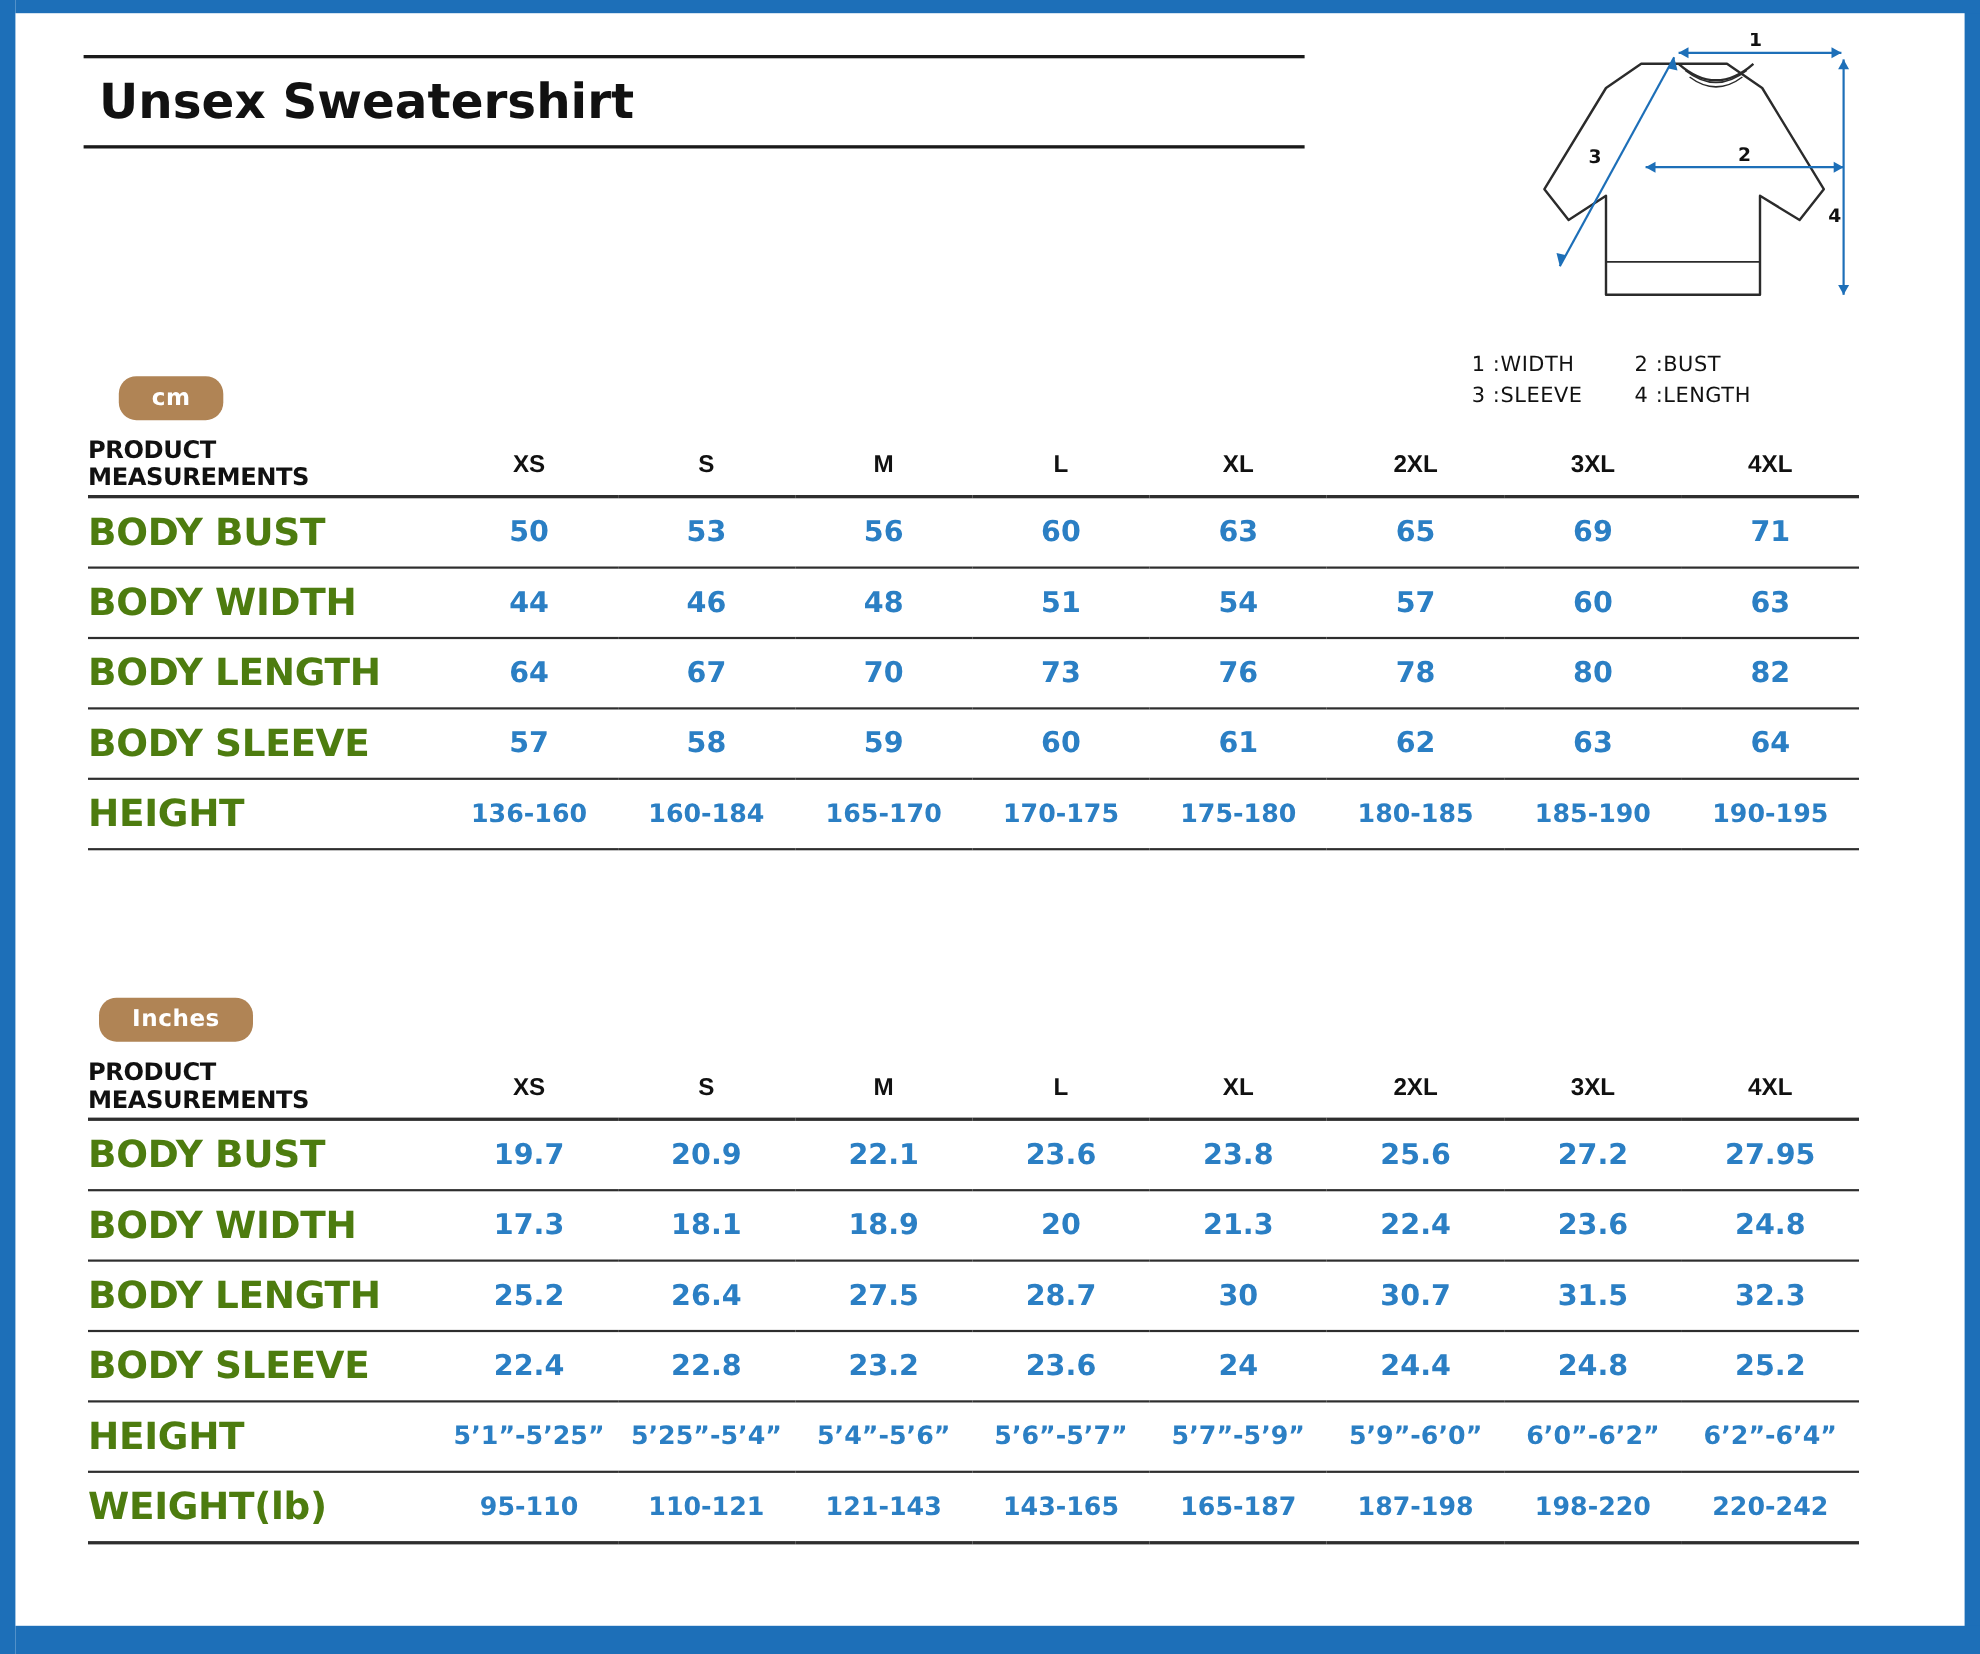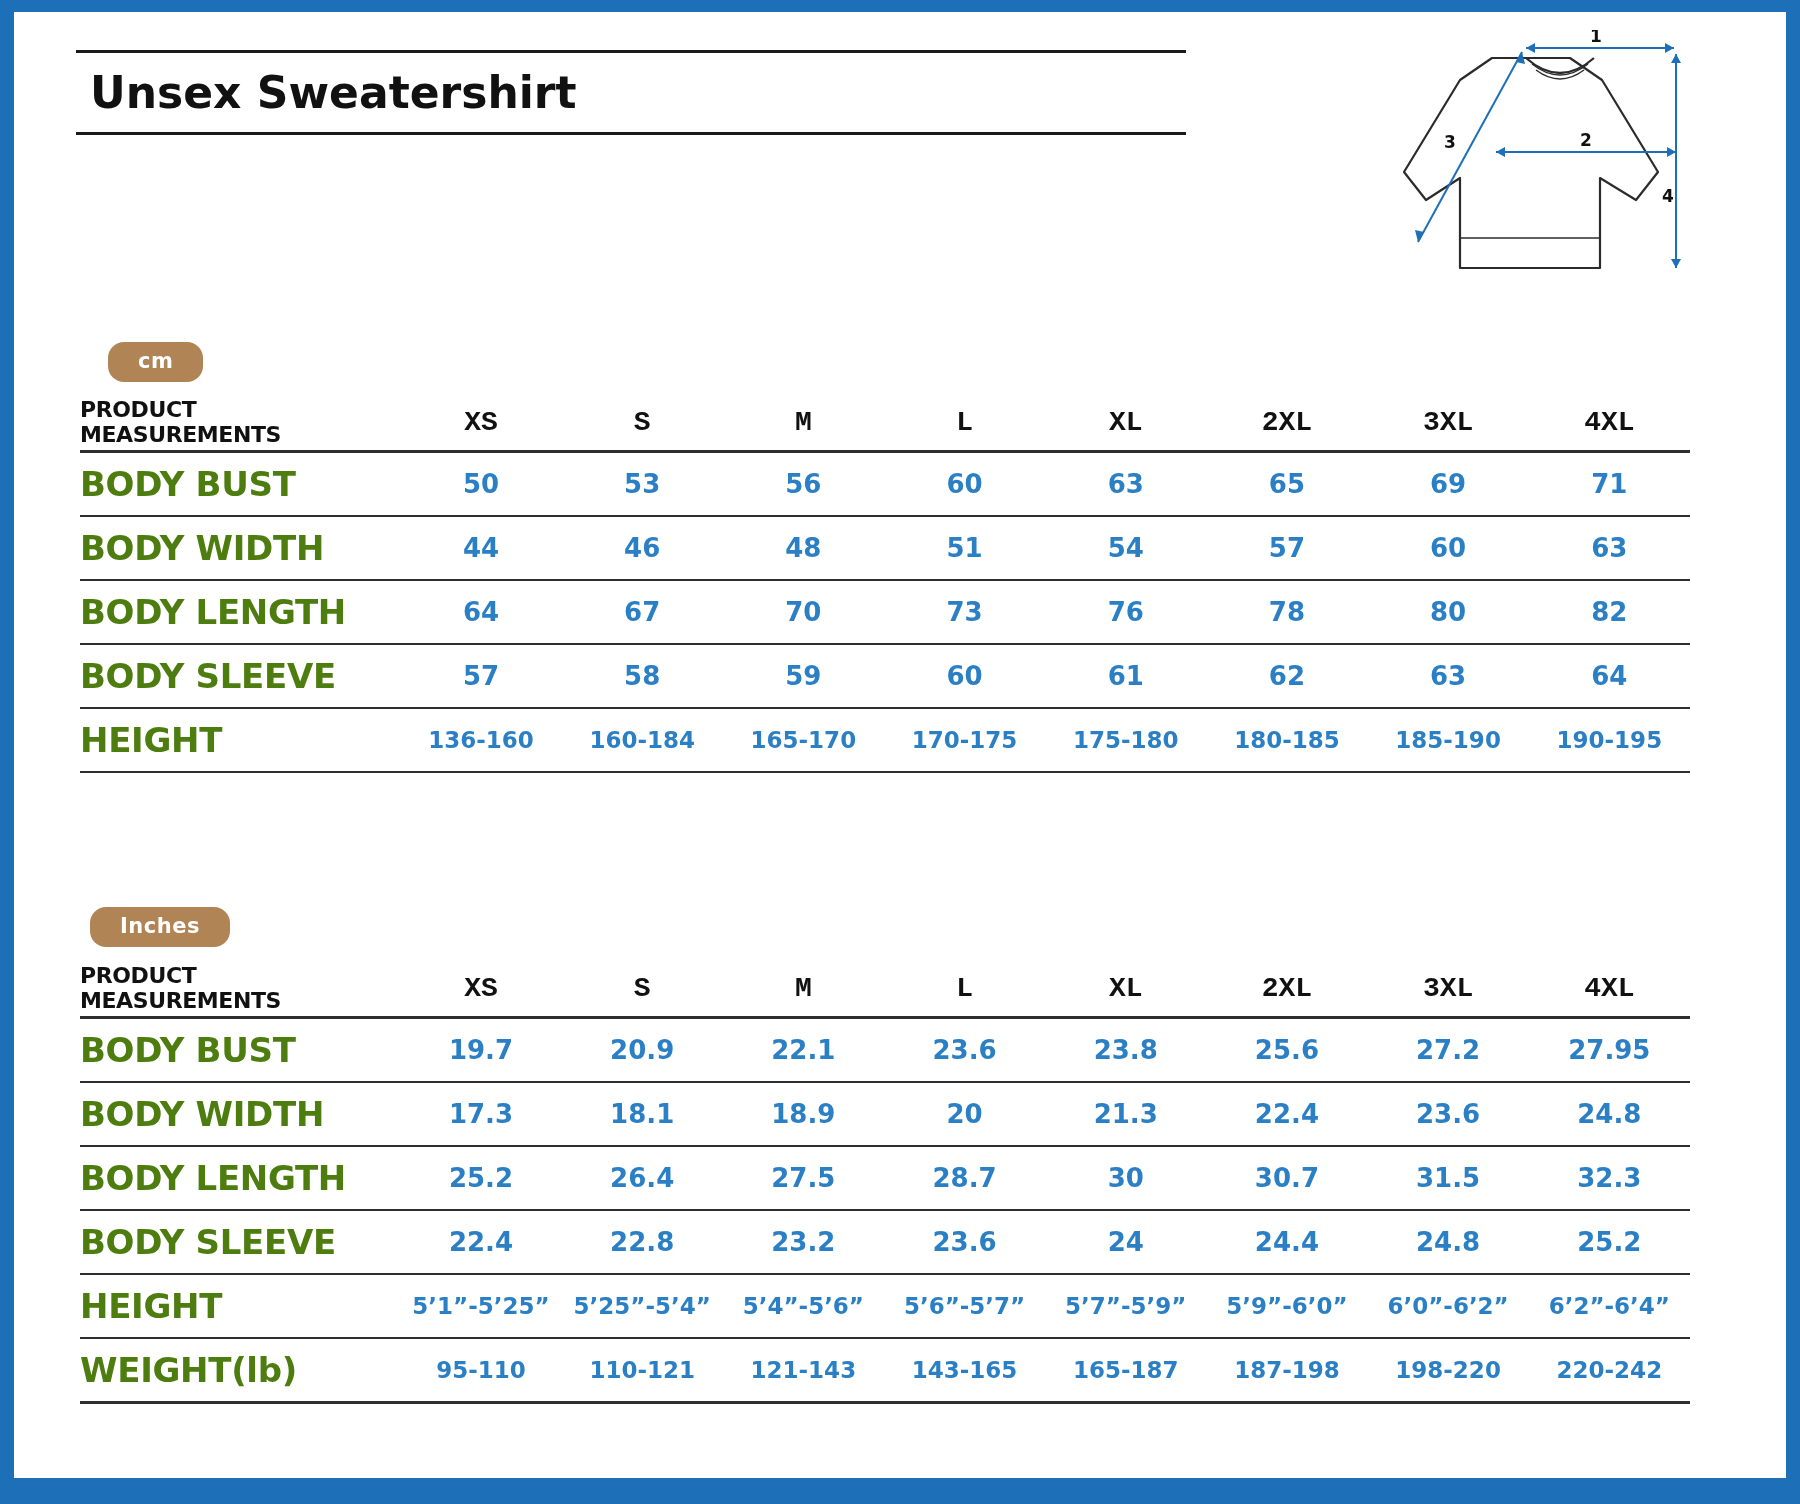--- a/index.html
+++ b/index.html
@@ -138,23 +138,23 @@
   .hdr-label {
     text-align: left;
     font-family: "DejaVu Sans", sans-serif;
     font-weight: bold;
     font-size: 22px;
     color: #111111;
     letter-spacing: -0.4px;
     padding-left: 4px;
   }
   .hdr-size {
-    font-family: Liberation Mono, monospace;
-    font-weight: bold;
-    font-size: 28px;
+    font-family: Liberation Sans, sans-serif;
+    font-weight: bold;
+    font-size: 22px;
     color: #111111;
     text-align: center;
   }
   .row-label {
     text-align: left;
     font-family: "DejaVu Sans", sans-serif;
     font-weight: bold;
     font-size: 34px;
     color: #4d7c0f;
     letter-spacing: -0.3px;
@@ -215,20 +215,30 @@
         <polygon points="192,22 186,32 195,34" fill="#1d6fb8"></polygon>
         <polygon points="88,212 94,202 85,200" fill="#1d6fb8"></polygon>
         <text x="120" y="118" font-family="DejaVu Sans, sans-serif" font-size="17" fill="#111" text-anchor="middle" font-weight="bold">3</text>
 
         <line x1="346" y1="24" x2="346" y2="238" stroke="#1d6fb8" stroke-width="2"></line>
         <polygon points="346,24 341,33 351,33" fill="#1d6fb8"></polygon>
         <polygon points="346,238 341,229 351,229" fill="#1d6fb8"></polygon>
         <text x="338" y="172" font-family="DejaVu Sans, sans-serif" font-size="17" fill="#111" text-anchor="middle" font-weight="bold">4</text>
       </svg>
 
+      <div class="legend">
+        <div class="row">
+          <div class="c1">1 :WIDTH</div>
+          <div class="c2">2 :BUST</div>
+        </div>
+        <div class="row">
+          <div class="c1">3 :SLEEVE</div>
+          <div class="c2">4 :LENGTH</div>
+        </div>
+      </div>
     </div>
 
     <div class="pill-wrap-cm">
       <span class="pill">cm</span>
     </div>
 
     <table class="sizes cm">
       <colgroup>
         <col class="label-col">
         <col class="size-col">

